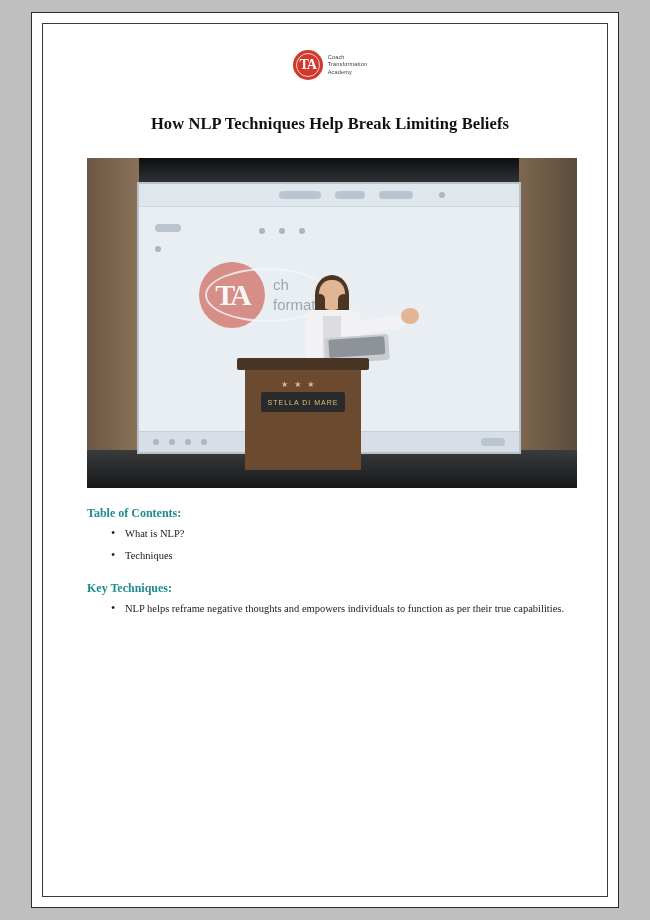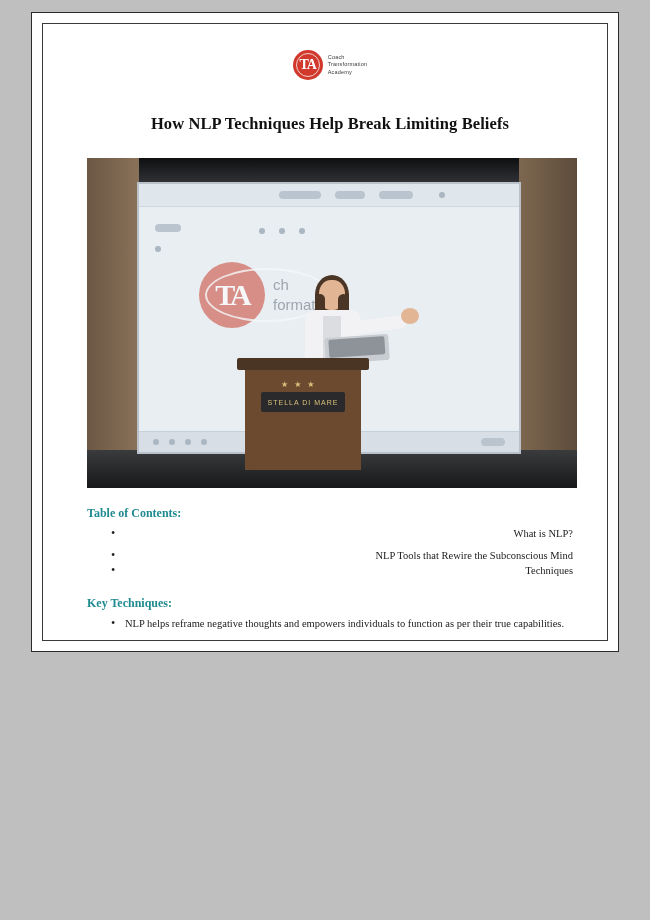--- a/index.html
+++ b/index.html
@@ -11,21 +11,21 @@
     width: 650px;
     height: 920px;
     font-family: "Liberation Serif", serif;
     overflow: hidden;
   }
   .page {
     position: absolute;
     left: 31px;
     top: 12px;
     width: 588px;
-    height: 640px;
+    height: 896px;
     background: #ffffff;
     border: 1px solid #2b2b2b;
     box-sizing: border-box;
   }
   .page-inner {
     position: absolute;
     left: 10px;
     top: 10px;
     right: 10px;
     bottom: 10px;
@@ -203,21 +203,20 @@
     padding-left: 38px;
     list-style: none;
   }
   ul.bullets li {
     position: relative;
     font-family: "Liberation Serif", serif;
     font-size: 10.5px;
     line-height: 14px;
     color: #1a1a1a;
     margin-bottom: 2px;
-    text-align: right;
   }
   ul.bullets li::before {
     content: "\2022";
     position: absolute;
     left: -14px;
     top: -1px;
     font-size: 12px;
     color: #1a1a1a;
   }
   ul.toc li { margin-bottom: 8px; }
@@ -300,21 +299,20 @@
           <div class="top"></div>
           <div class="body"></div>
           <div class="stars">★ ★ ★</div>
           <div class="plaque">STELLA DI MARE</div>
         </div>
       </div>
 
       <div class="section-head">Table of Contents:</div>
       <ul class="bullets toc">
         <li>What is NLP?</li>
-        <li class="tight">NLP Tools that Rewire the Subconscious Mind</li>
         <li class="tight">Techniques</li>
       </ul>
 
       <div class="section-head">Key Techniques:</div>
       <ul class="bullets takeaways tk-list">
         <li>NLP helps reframe negative thoughts and empowers individuals to function as per their true capabilities.</li>
       </ul>
 
     </div>
   </div>

